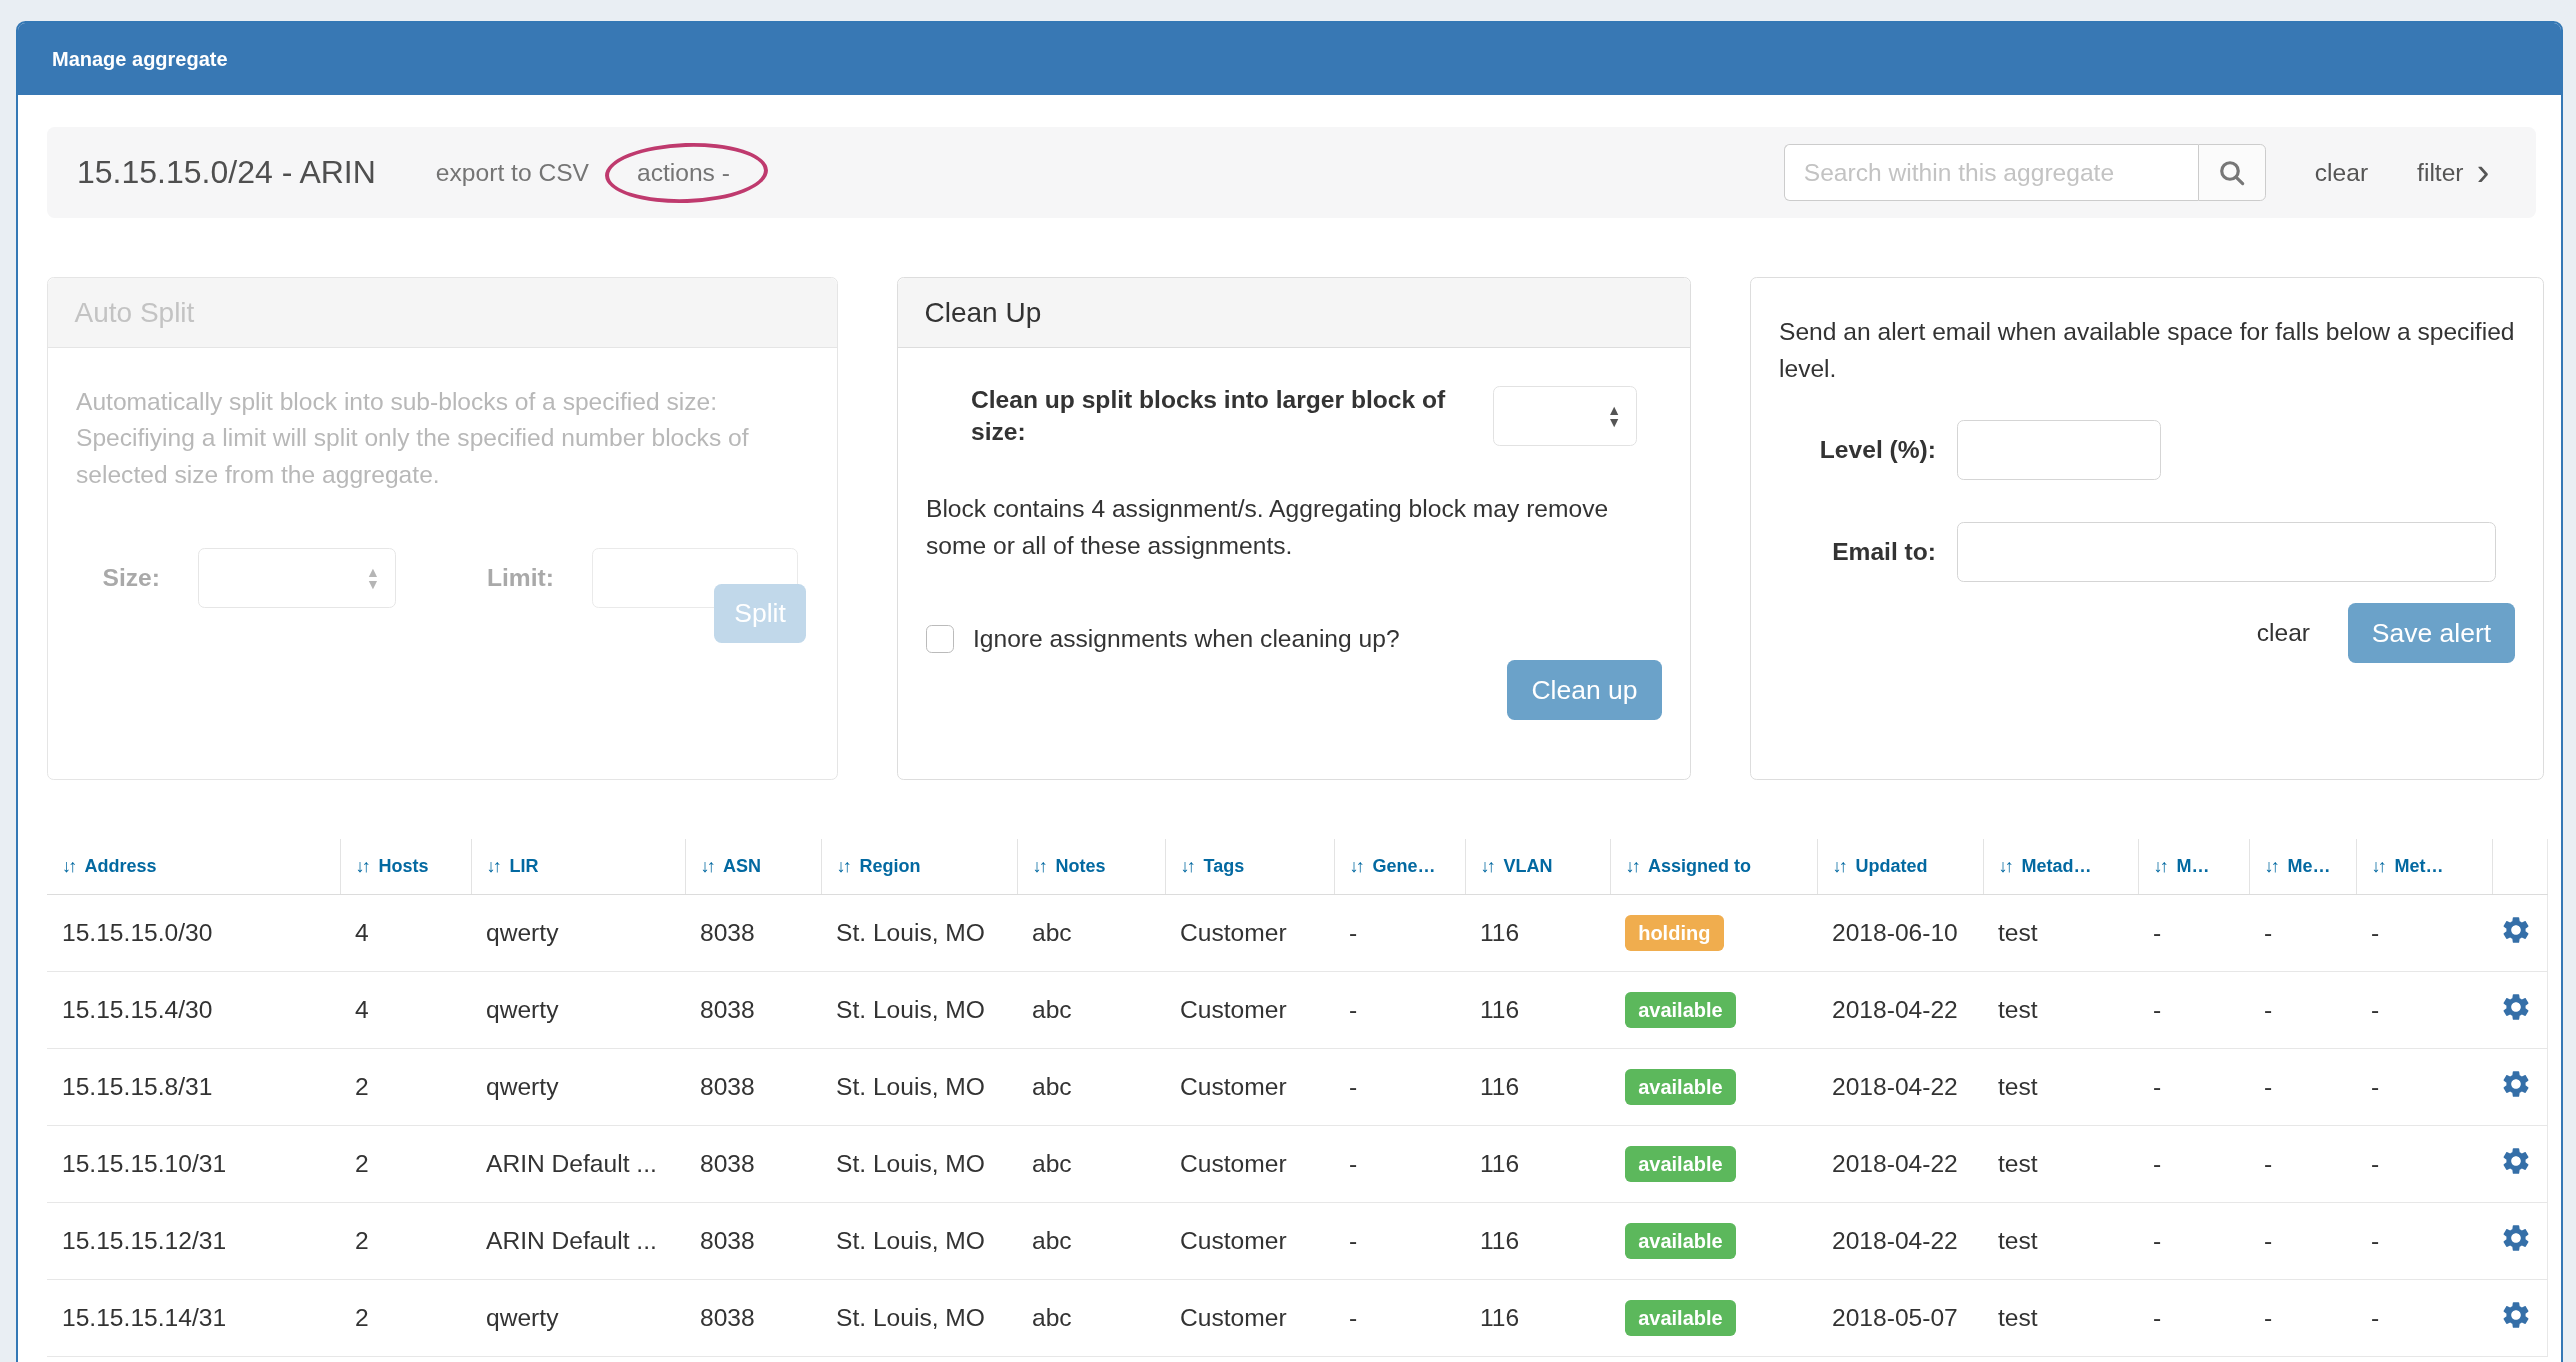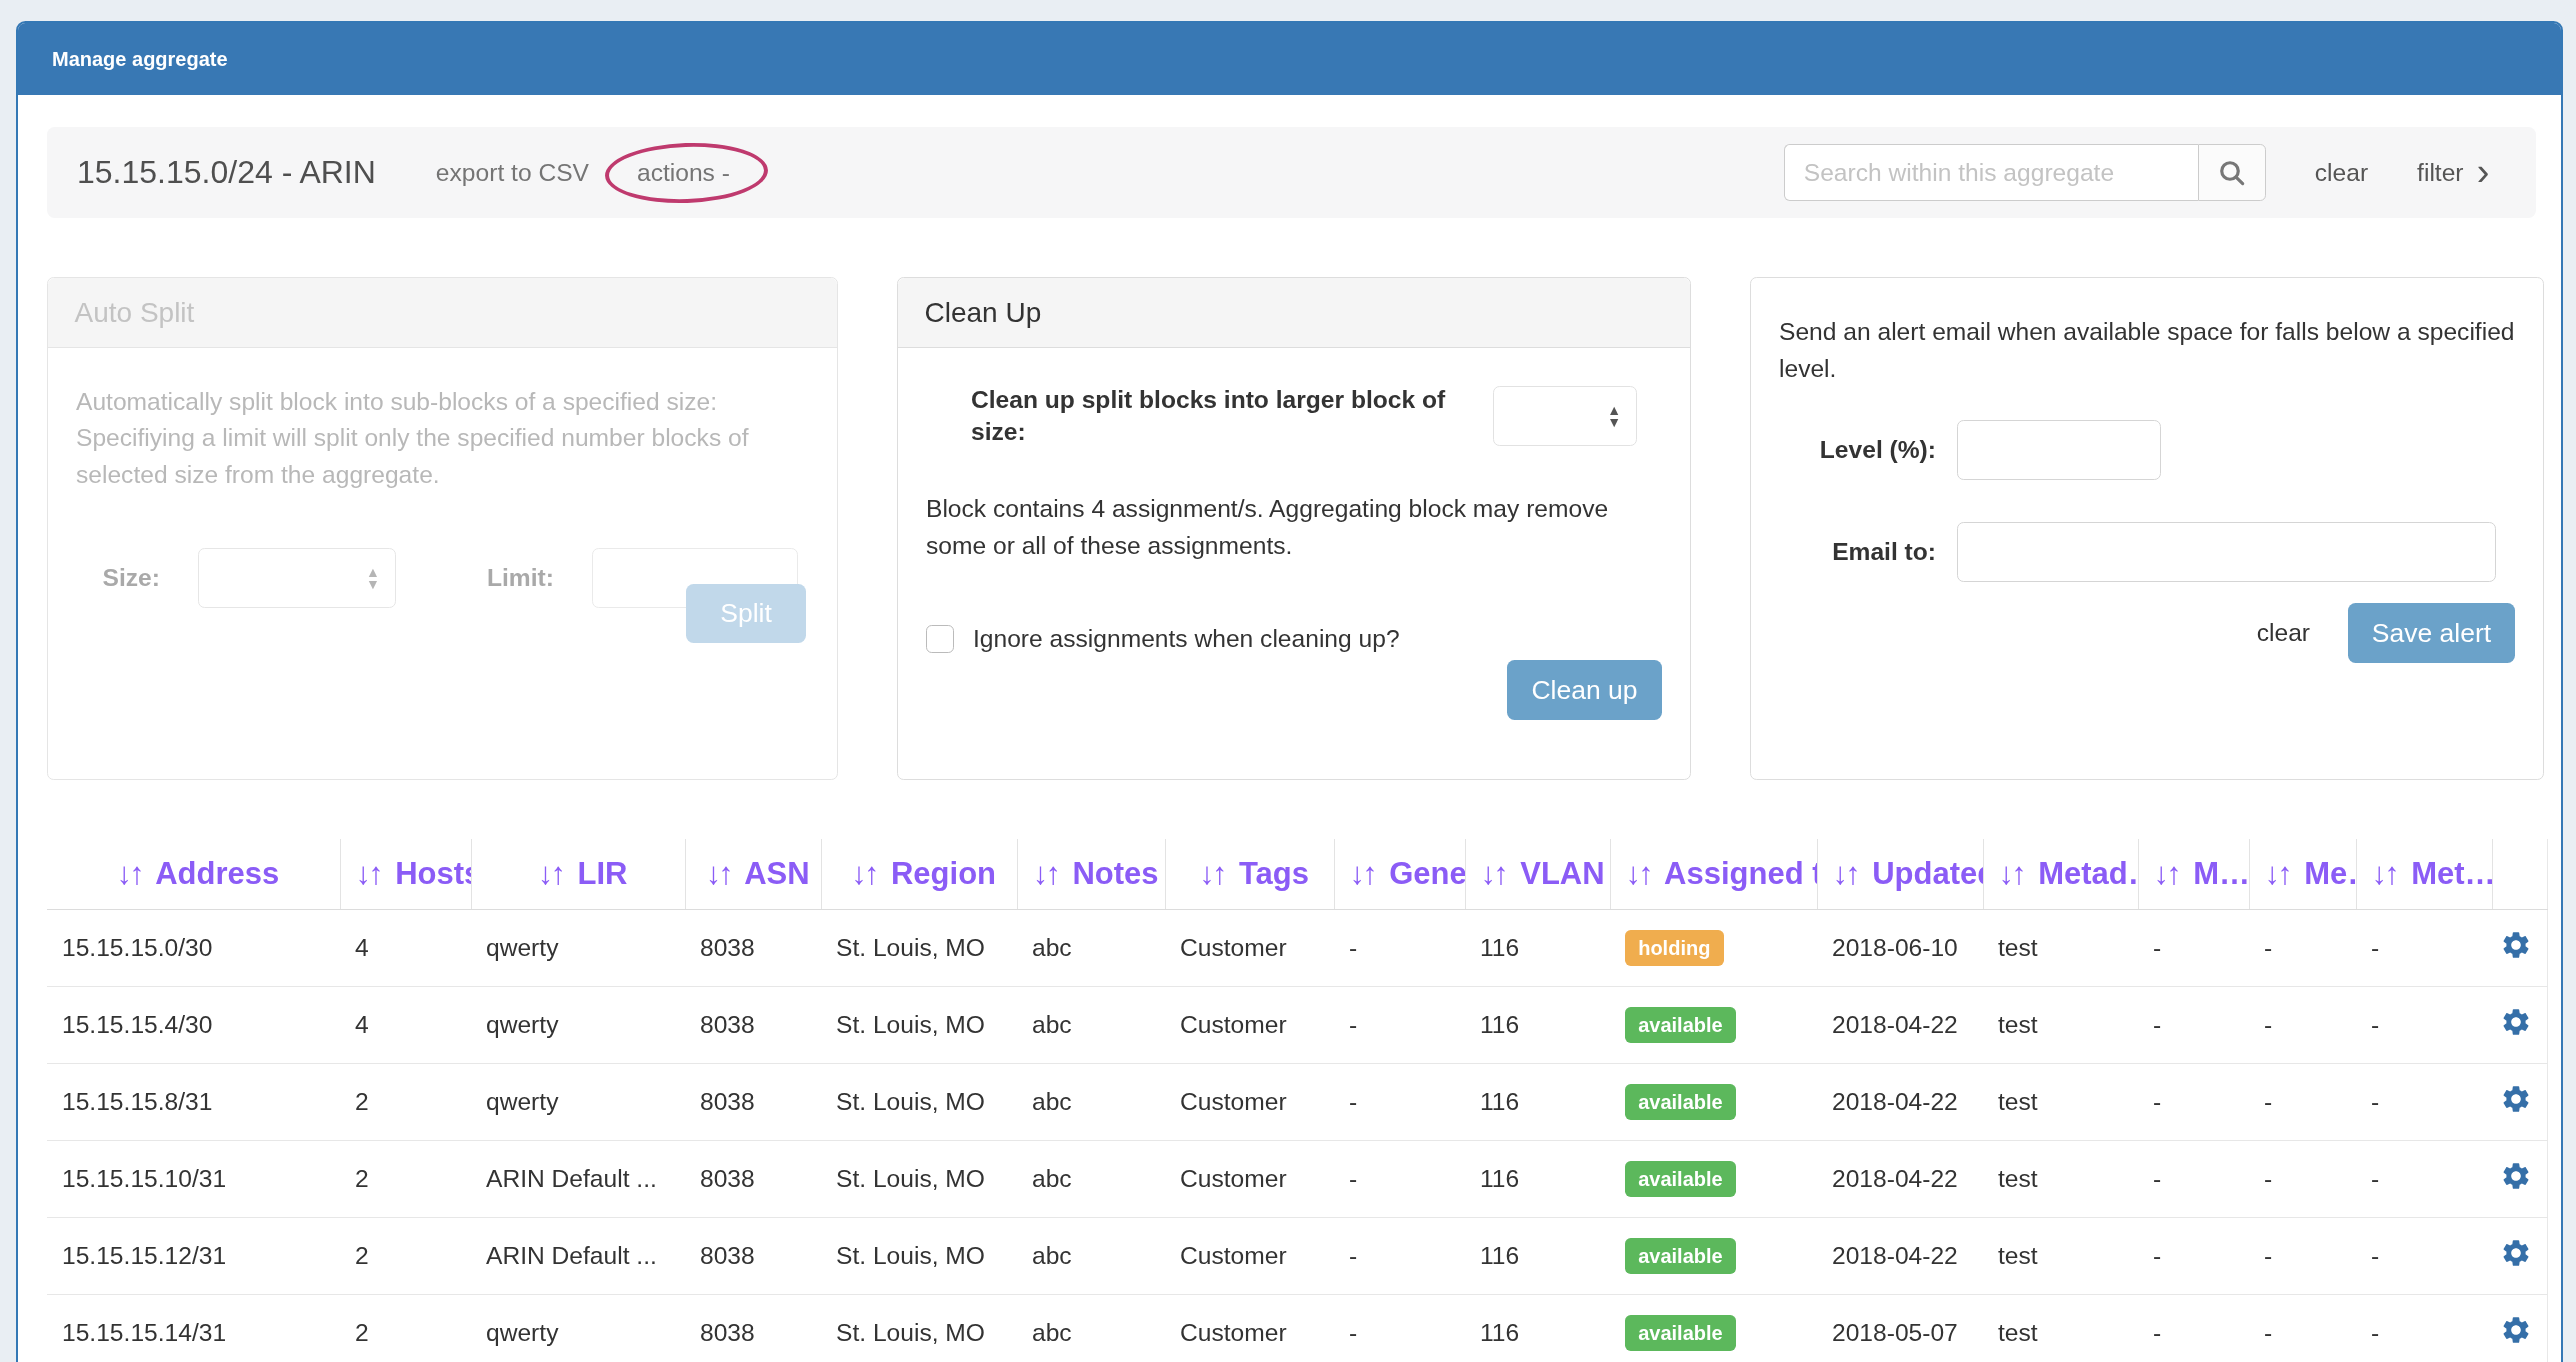--- a/index.html
+++ b/index.html
@@ -91,21 +91,21 @@
   .text-input {
     border:0.9px solid #ccc; border-radius:6.6px; height:60px; background:#fff;
     font-size:24.6px; color:#333; padding:0 15px; outline:none;
   }
   .as-input { width:206px; margin-left:38px; border-color:#eaeaea; }
   .btn {
     border:none; border-radius:7.6px; color:#fff; font-size:26.5px; cursor:pointer;
     font-family:inherit;
   }
   .split-btn {
-    position:absolute; right:31px; top:236px; width:120px; height:59px;
+    position:absolute; right:31px; top:236px; width:92px; height:59px;
     background:#c1d8ea;
   }
   .blue-btn { background:#6ba2c9; }
 
   
   .cu-row1 { display:flex; align-items:center; justify-content:flex-start; }
   .cu-label { font-weight:bold; color:#333; padding-left:45px; width:567px; line-height:1.3; }
   .cu-select { width:144px; }
   .cu-note { margin-top:43px; line-height:1.5; color:#333; padding-right:9.4px; }
   .cu-check-row { margin-top:60px; display:flex; align-items:center; }
@@ -124,21 +124,21 @@
   .ma-email-input { width:539px; border-color:#d5d5d5; }
   .ma-level-input { width:204px; border-color:#d5d5d5; }
   .ma-footer { position:absolute; right:28px; top:325px; display:flex; align-items:center; }
   .ma-clear { font-size:24.6px; color:#333; margin-right:38px; cursor:pointer; }
   .save-btn { width:167px; height:60px; }
 
   
   .table-wrap { margin:59px 24.6px 0 29px; }
   table { border-collapse:collapse; table-layout:fixed; width:2499px; border-right:0.9px solid #e8e8e8; }
   th {
-    font-size:31px; font-weight:bold; color:#8b5cf6; text-align:center;
+    font-size:18px; font-weight:bold; color:#0369a1; text-align:left;
     padding:17px 5.7px 17px 15px; border-bottom:1.9px solid #dcdcdc;
     border-left:0.9px solid #e3e3e3; white-space:nowrap; overflow:hidden;
   }
   th:first-child { border-left:none; }
   .sort-icon { letter-spacing:-2.8px; margin-right:5.7px; }
   td {
     font-size:24.6px; color:#333; padding:19px 5.7px 19px 15px;
     border-bottom:0.9px solid #e7e7e7; white-space:nowrap; overflow:hidden;
   }
   td.gear-cell { text-align:center; padding-left:0; }

